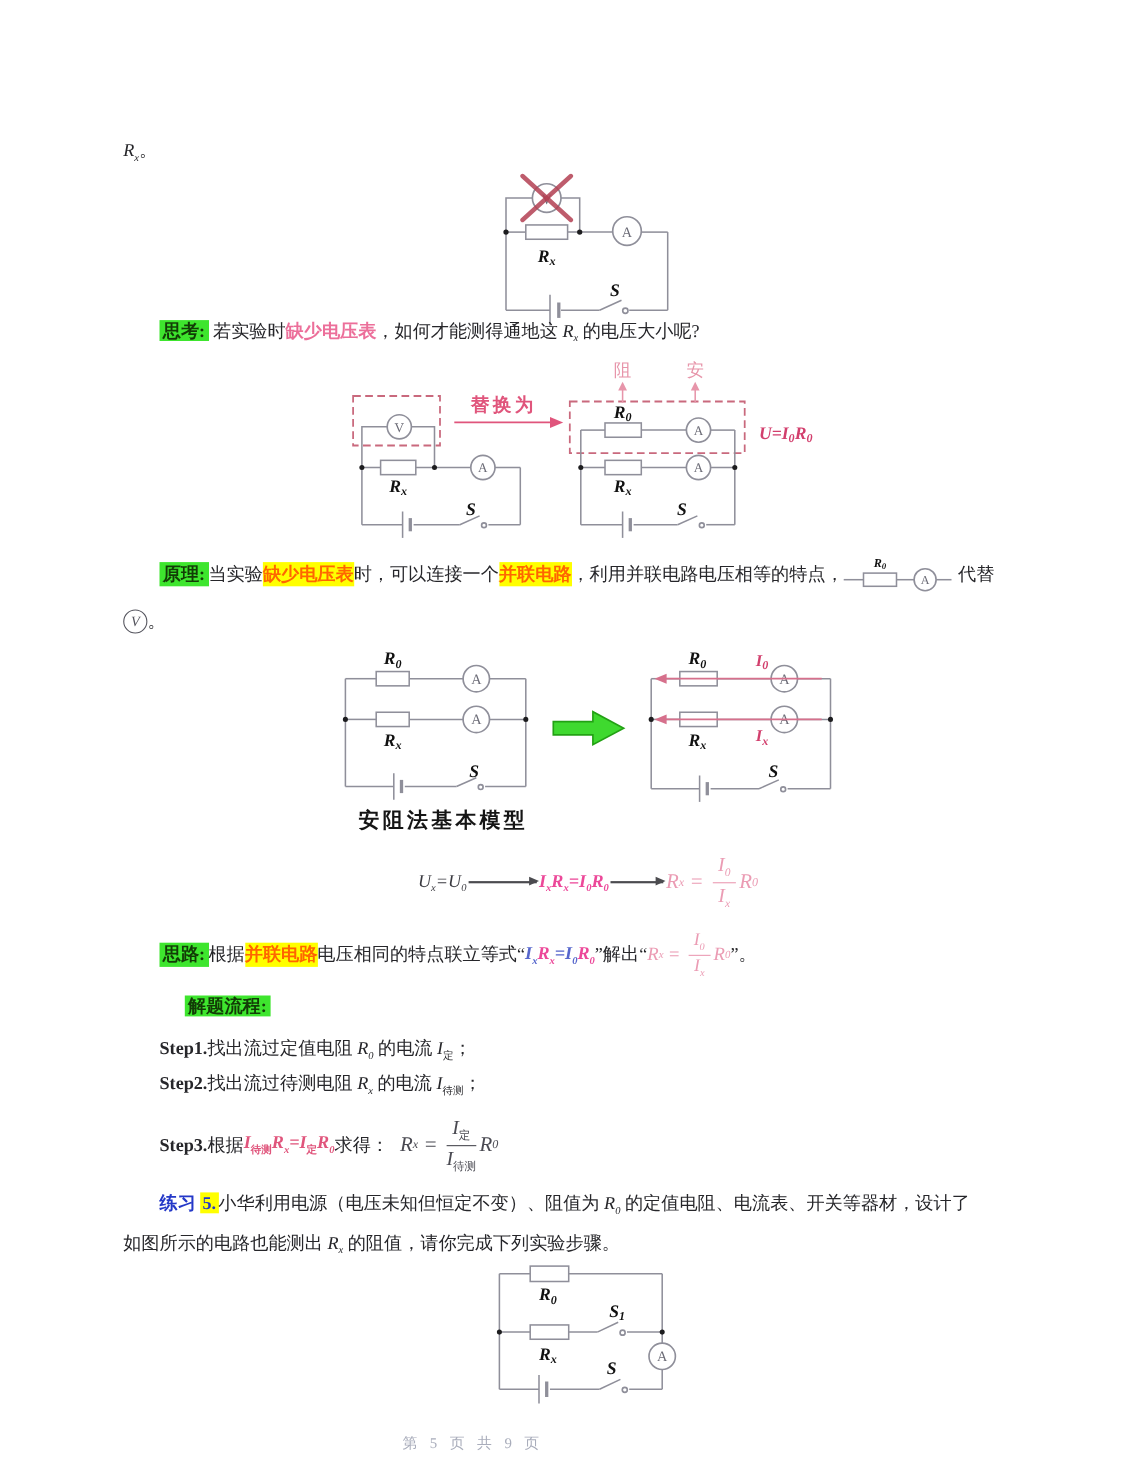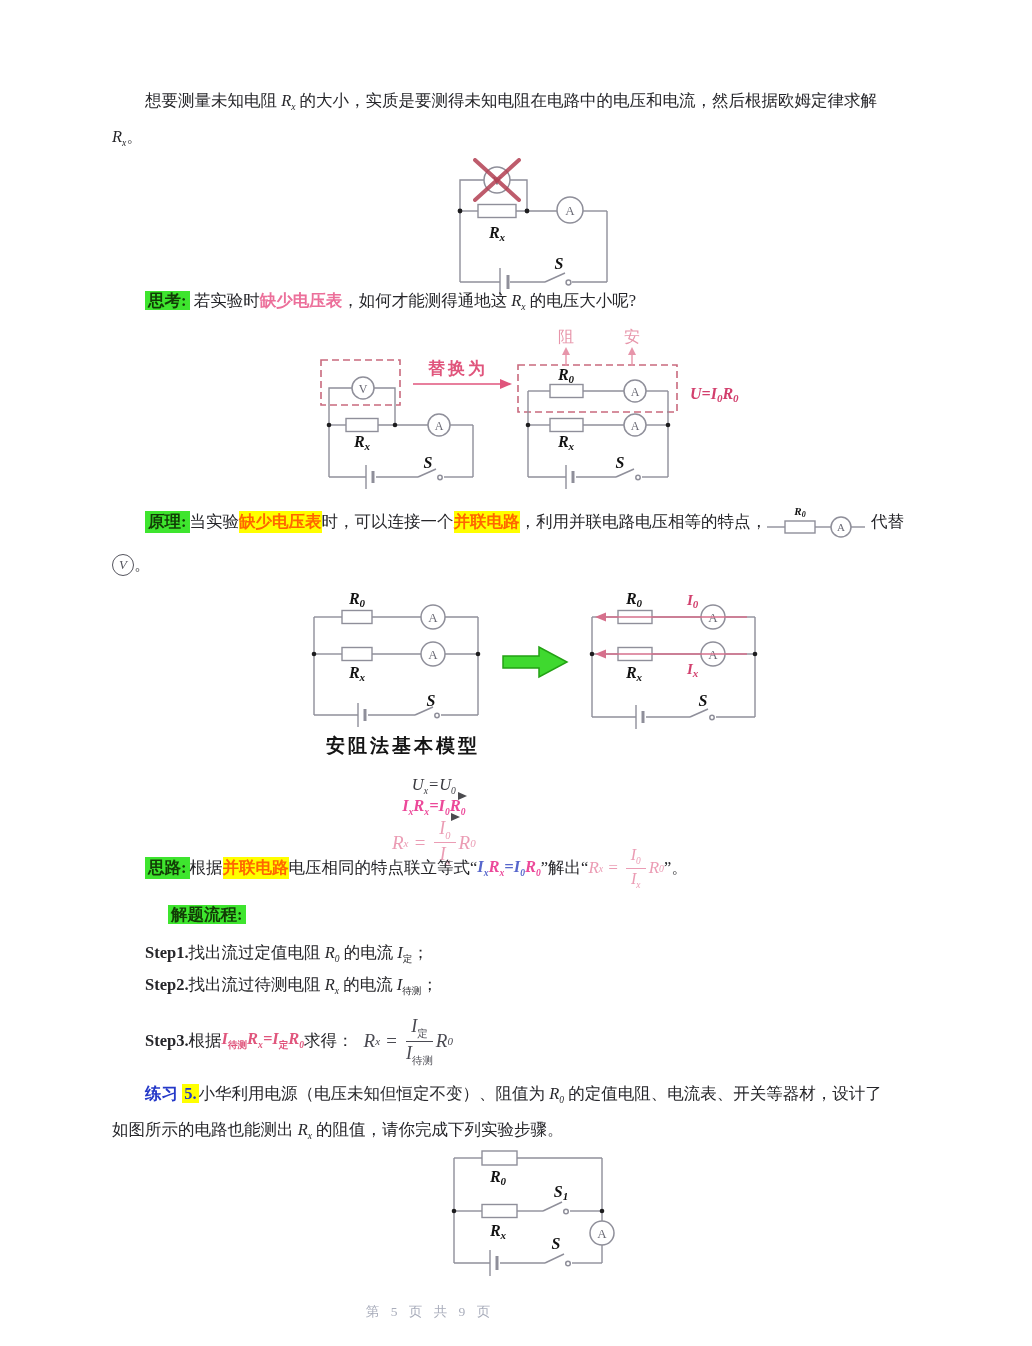--- a/index.html
+++ b/index.html
@@ -47,23 +47,20 @@
   .softpinkhd{fill:#e795aa;}
   .currln{stroke:#d6708c;stroke-width:1.6;fill:none;}
   .currhd{fill:#d6708c;}
   .xmark{stroke:#b34053;stroke-width:4;stroke-linecap:round;opacity:.85;}
 </style>
 </head>
 <body>
 
 <div class="page">
 
-  <div class="abs" style="left:145px;top:90px;">
-    <span>想要测量未知电阻 </span><span class="mi"><span>R</span><sub>x</sub></span><span> 的大小，实质是要测得未知电阻在电路中的电压和电流，然后根据欧姆定律求解</span>
-  </div>
   <div class="abs" style="left:112px;top:126px;">
     <span class="mi"><span>R</span><sub>x</sub></span><span>。</span>
   </div>
 
   <svg class="abs" style="left:440px;top:158px;" width="230" height="132" viewBox="0 0 230 132">
     <g>
       <polyline class="wire" points="20,53 20,22 44,22"></polyline>
       <polyline class="wire" points="70,22 87,22 87,53"></polyline>
       <line class="wire" x1="20" y1="53" x2="38" y2="53"></line>
       <line class="wire" x1="76" y1="53" x2="117" y2="53"></line>
@@ -313,21 +310,21 @@
       <line class="currln" x1="457" y1="69" x2="312" y2="69"></line>
       <polygon class="currhd" points="305,69 316,64.5 316,73.5"></polygon>
     </g>
     <text class="clabel" x="344" y="19"><tspan>R</tspan><tspan class="csub" dy="3">0</tspan></text>
     <text class="clabel" x="344" y="93"><tspan>R</tspan><tspan class="csub" dy="3">x</tspan></text>
     <text x="397" y="20" style="fill:#d23f6d;font-size:15px;font-weight:700;font-style:italic;"><tspan>I</tspan><tspan class="csub" dy="3">0</tspan></text>
     <text x="397" y="89" style="fill:#d23f6d;font-size:15px;font-weight:700;font-style:italic;"><tspan>I</tspan><tspan class="csub" dy="3">x</tspan></text>
     <text class="clabel" x="413" y="121"><tspan>S</tspan></text>
   </svg>
 
-  <div class="abs row" style="left:392px;top:775px;height:54px;flex-direction:column;">
+  <div class="abs row" style="left:380px;top:775px;height:54px;">
     <span class="mi" style="color:#3a3a40;"><span>U</span><sub>x</sub><span>=</span><span>U</span><sub>0</sub></span>
     <span class="harrow" style="width:62px;"></span>
     <span class="crimson"><span>I</span><sub>x</sub><span>R</span><sub>x</sub><span>=</span><span>I</span><sub>0</sub><span>R</span><sub>0</sub></span>
     <span class="harrow" style="width:48px;"></span>
     <span class="lpink mi row" style="font-size:19px;">
       <span>R</span>
         <sub>x</sub>
       <span style="margin:0 5px;">=</span>
       <span class="frac">
         <span class="num"><span>I</span><sub>0</sub></span>

